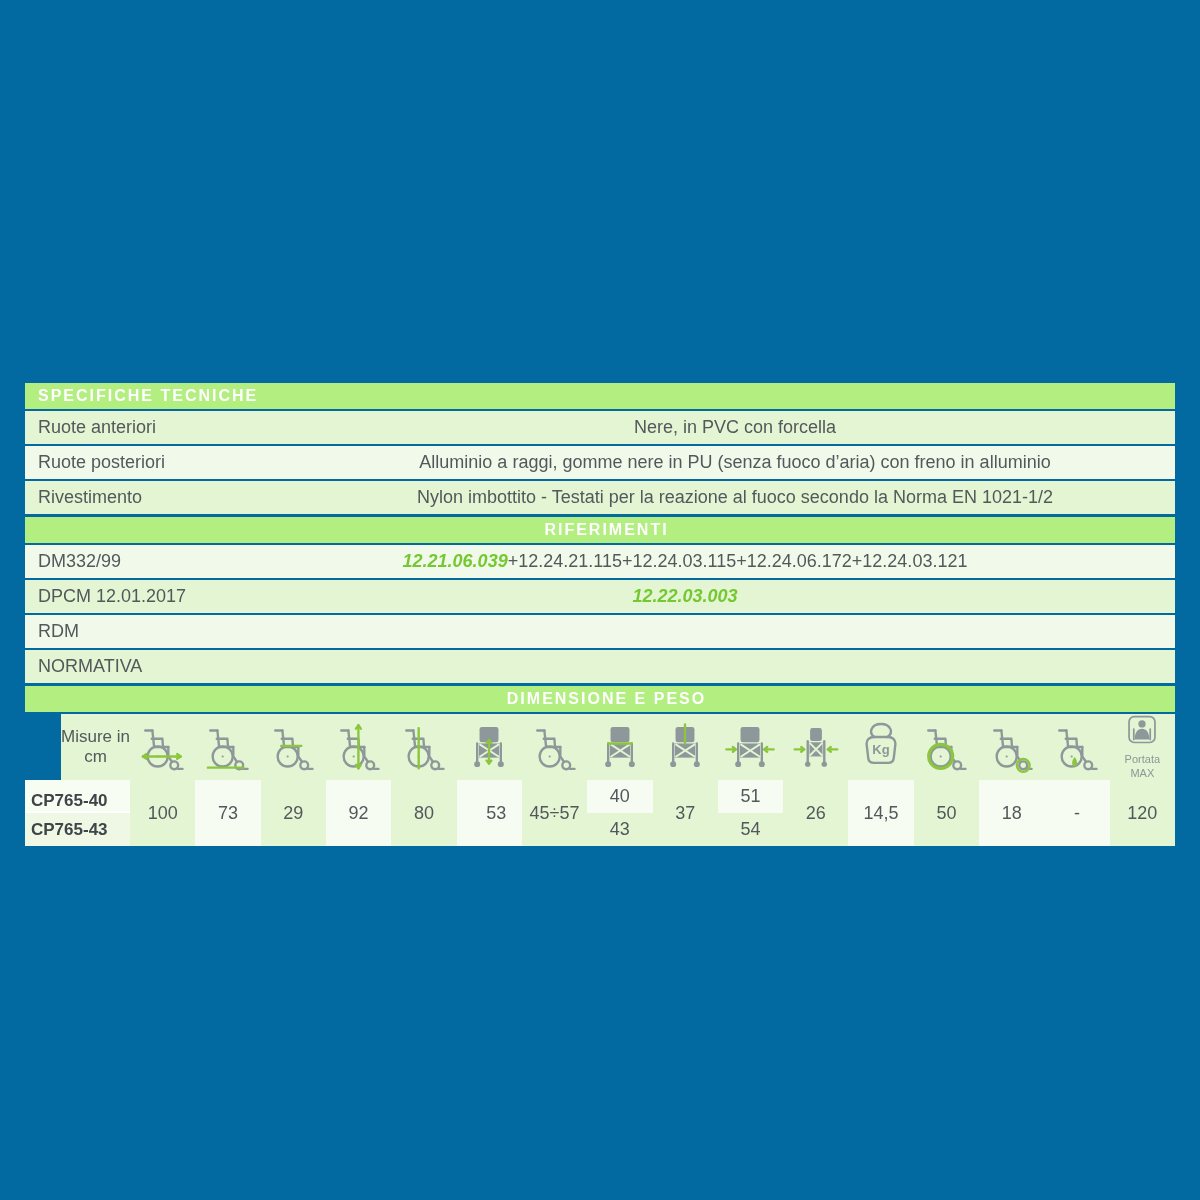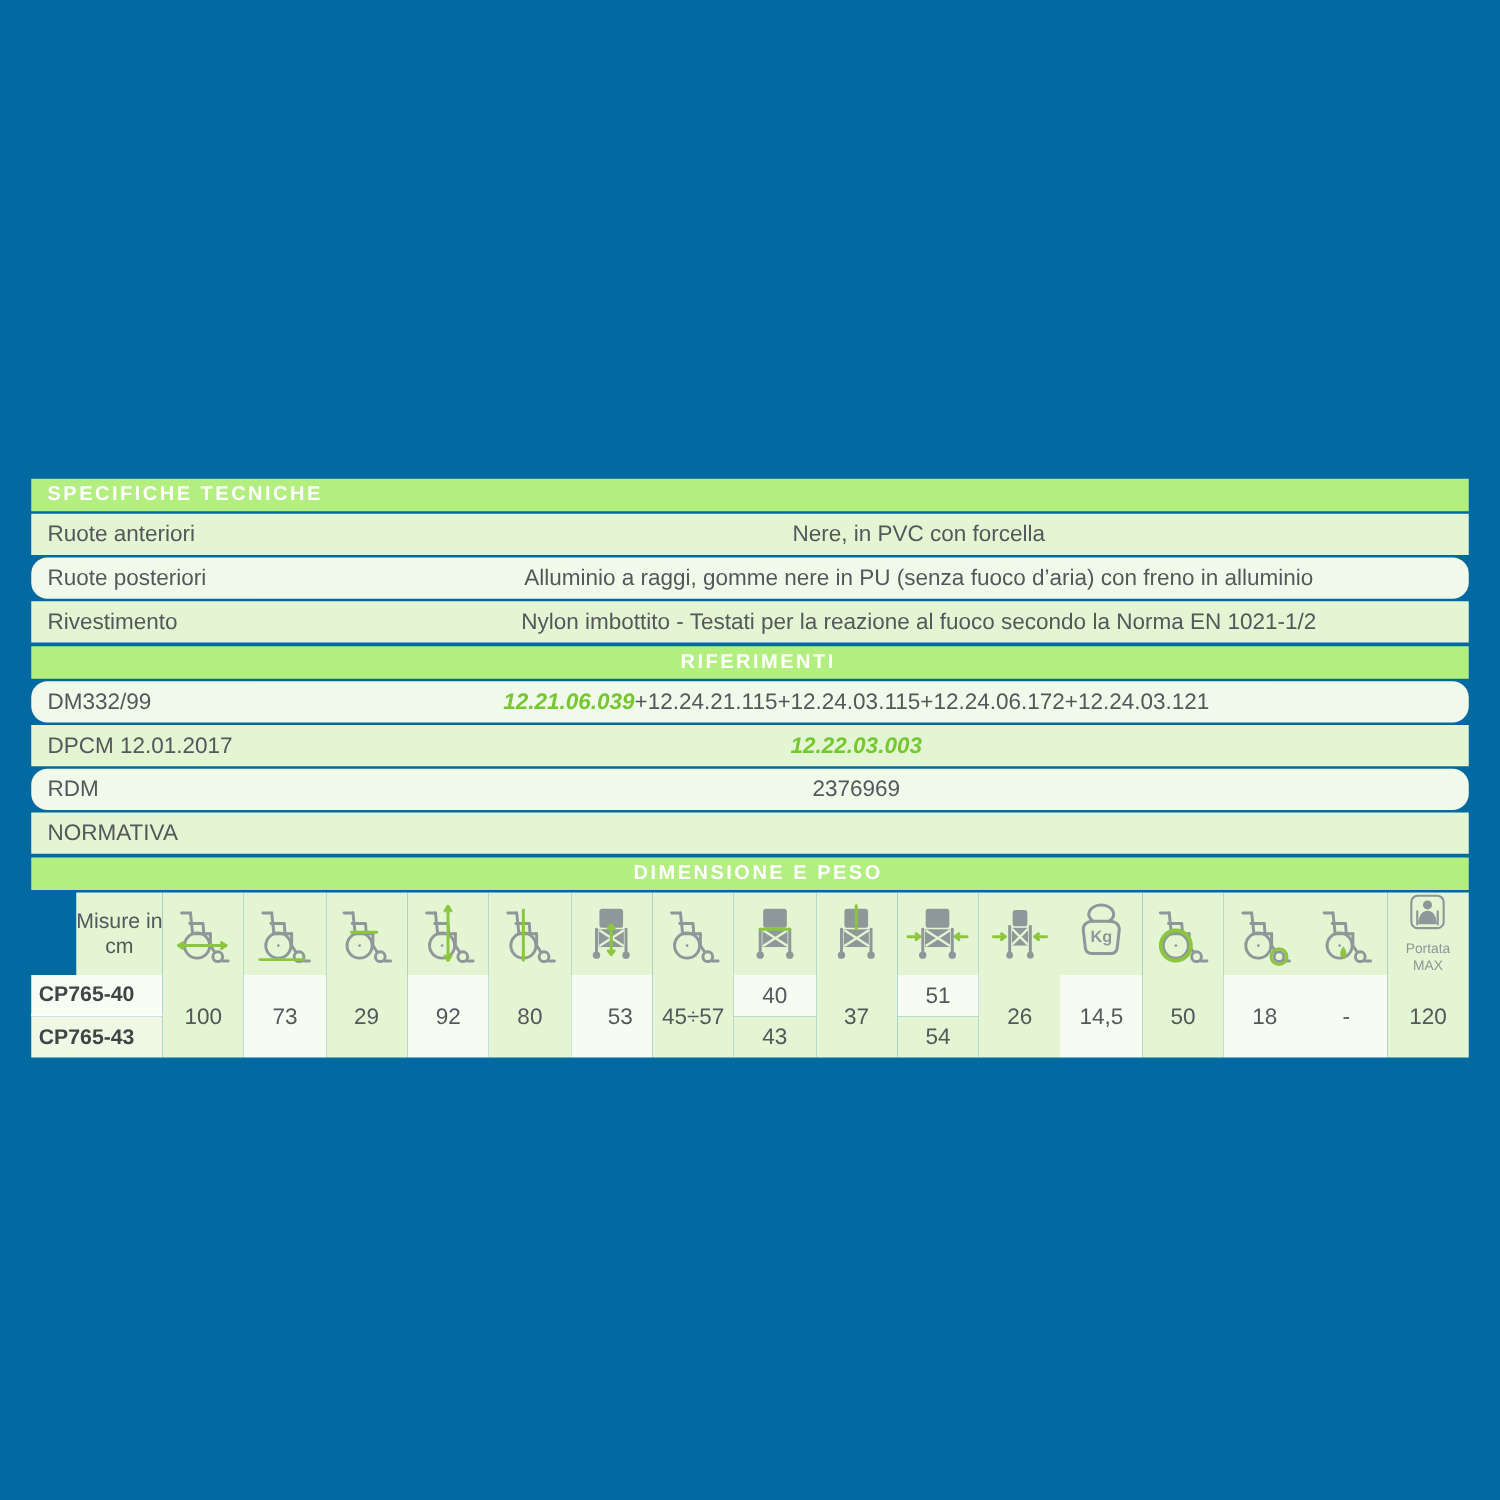--- a/index.html
+++ b/index.html
@@ -16,21 +16,21 @@
     color:#ffffff; font-size:16px; font-weight:600; letter-spacing:2px;
   }
   .bar.spaced-top { margin-top:3px;justify-content:center; }
 
   
   .trow {
     height:33px; margin-bottom:2px; display:flex; align-items:center;
     font-size:18px; color:#54585c;
   }
   .trow.bg-a { background:#e3f5d2; }
-  .trow.bg-b { background:#f1faea;border-radius:13px; }
+  .trow.bg-b { background:#f1faea; }
   .trow .lbl { flex:none; padding-left:13px; box-sizing:border-box; }
   .spec .lbl { width:270px; }
   .rif .lbl  { width:170px; }
   .trow .val { flex:1; text-align:center; }
   .code-green { color:#76c831; font-weight:bold; font-style:italic; }
 
   
   .dim-grid {
     margin-top:1px;
     display:grid;
@@ -98,35 +98,34 @@
     <div class="trow rif bg-b">
       <span class="lbl">DM332/99</span>
       <span class="val"><span class="code-green">12.21.06.039</span><span>+12.24.21.115+12.24.03.115+12.24.06.172+12.24.03.121</span></span>
     </div>
     <div class="trow rif bg-a">
       <span class="lbl">DPCM 12.01.2017</span>
       <span class="val"><span class="code-green">12.22.03.003</span><span></span></span>
     </div>
     <div class="trow rif bg-b">
       <span class="lbl">RDM</span>
-      <span class="val">2376969</span>
     </div>
     <div class="trow rif bg-a">
       <span class="lbl">NORMATIVA</span>
     </div>
 
     <div class="bar spaced-top">
       <span>DIMENSIONE E PESO</span>
     </div>
     <div class="dim-grid" id="dim-grid">
       <div class="measure-head" style="grid-row:1;grid-column:1;margin-left:36px;">
         <span>Misure in</span>
         <span>cm</span>
       </div>
-      <div class="model-cell m1" style="grid-row:2;grid-column:1;">
+      <div class="model-cell m1" style="grid-row:2;grid-column:1;align-items:flex-end;">
         <span>CP765-40</span>
       </div>
       <div class="model-cell m2" style="grid-row:3;grid-column:1;">
         <span>CP765-43</span>
       </div>
 
     <div class="icon-cell" style="grid-area: 1 / 2;">
           <svg class="icon-svg" width="52" height="52" viewBox="0 0 44 44">
             <path d="M13 8 H7"></path>
             <path d="M13 8 L14.5 22"></path>

